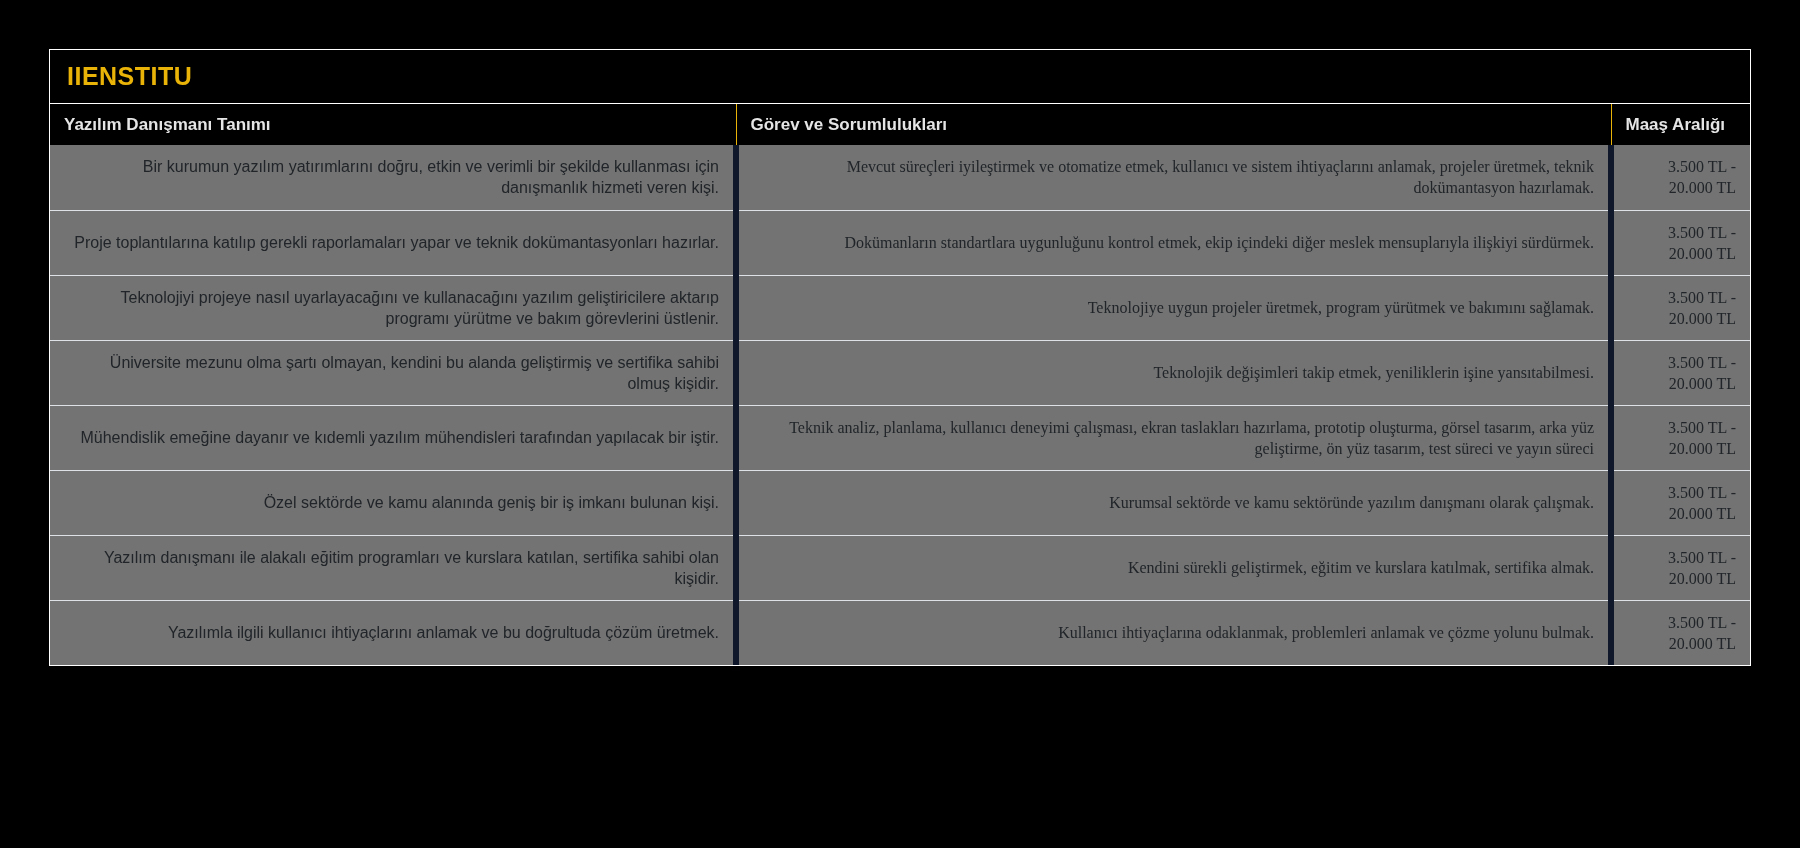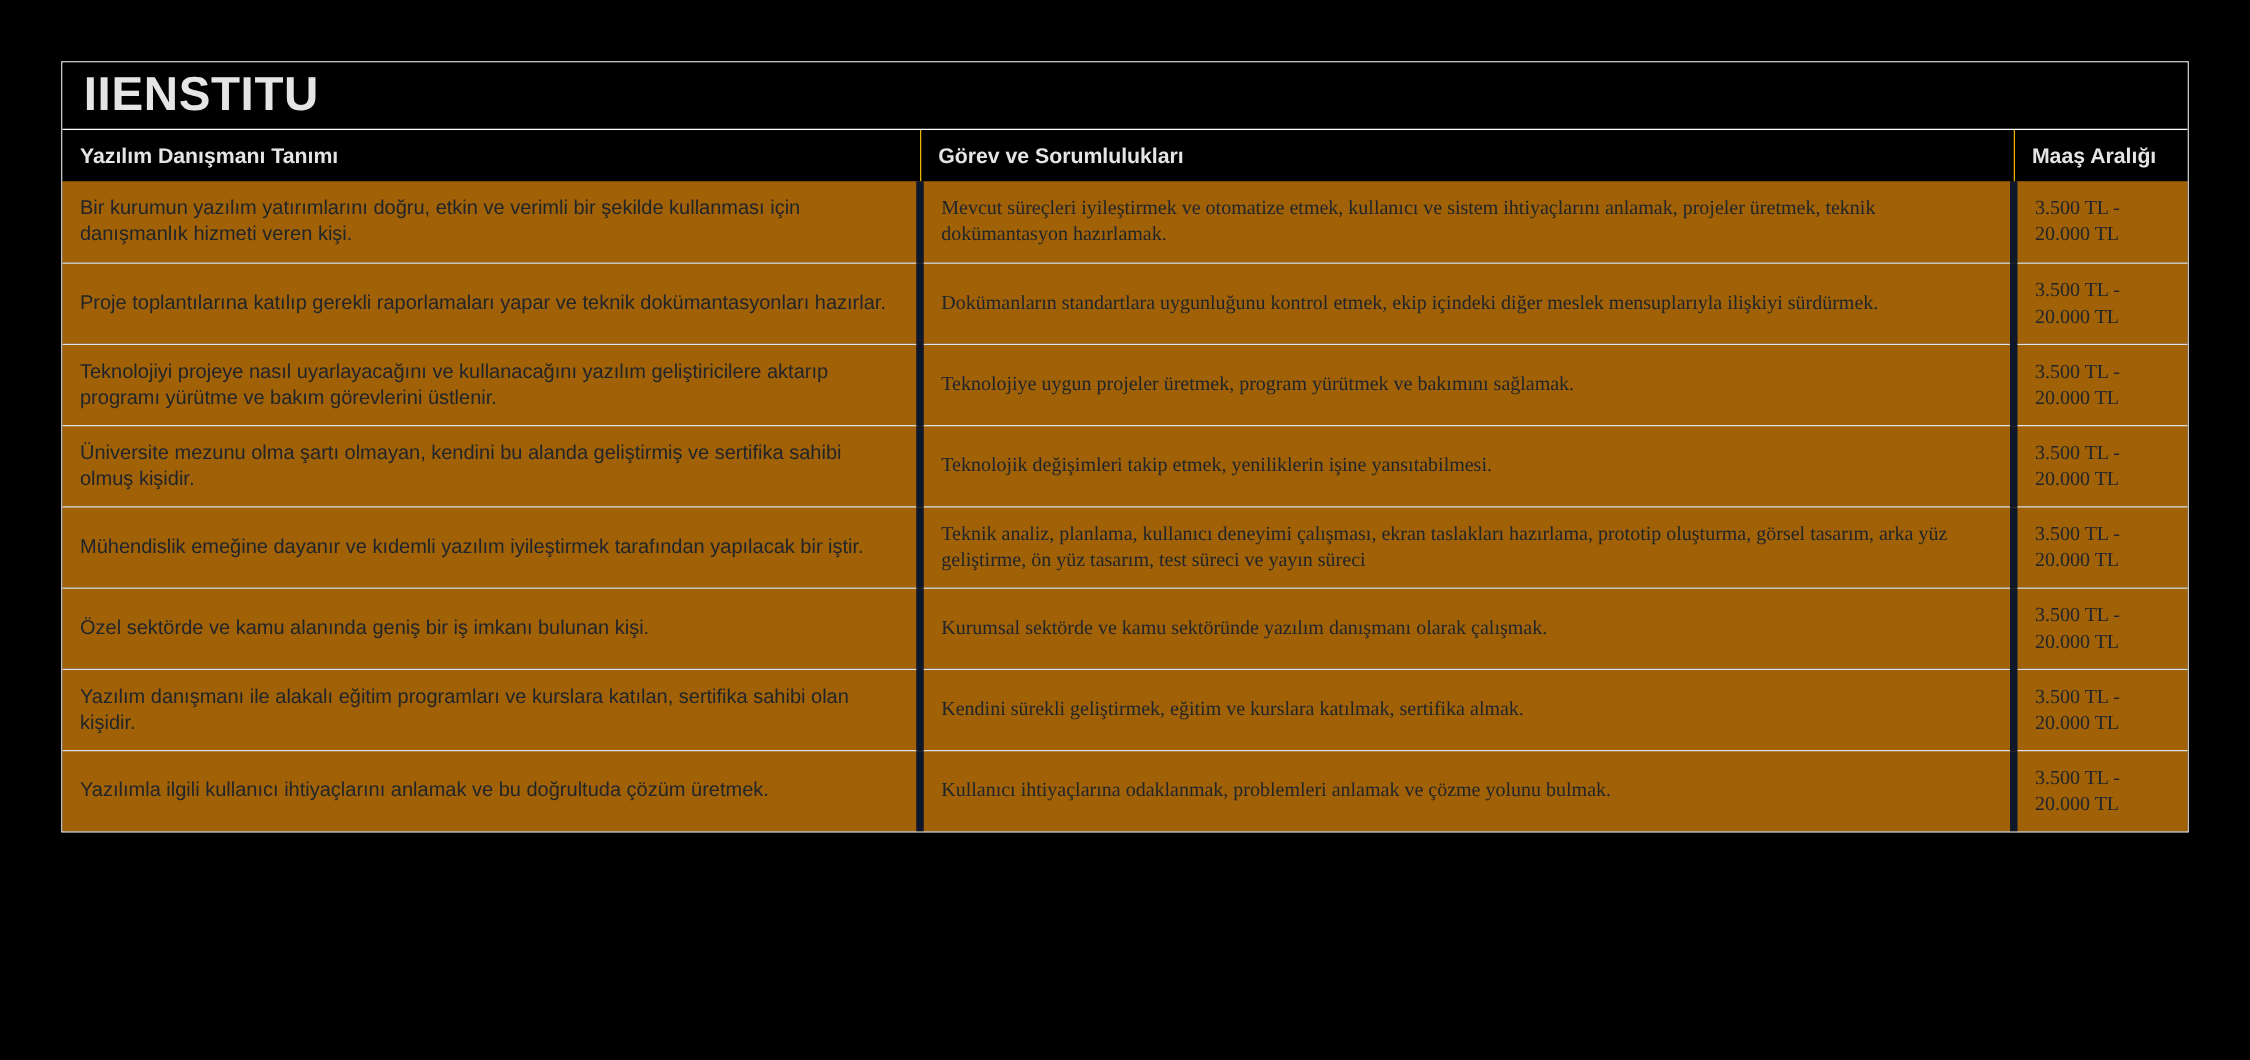--- a/index.html
+++ b/index.html
@@ -22,22 +22,22 @@
   }
   .brand-bar {
     height: 53px;
     display: flex;
     align-items: center;
     padding-left: 17px;
     border-bottom: 1px solid #ffffff;
     background: #000000;
   }
   .brand-title {
-    color: #e5e5e5;
-    font-size: 38px;
+    color: #eab308;
+    font-size: 25px;
     font-weight: 700;
     letter-spacing: 0.5px;
   }
   table.job-table {
     width: 100%;
     border-collapse: collapse;
     table-layout: fixed;
   }
   col.c-def   { width: 686px; }
   col.c-duty  { width: 875px; }
@@ -47,21 +47,22 @@
     color: #e5e5e5;
     text-align: left;
     font-size: 17px;
     font-weight: 700;
     padding: 9px 14px;
     height: 23px;
     vertical-align: middle;
   }
   thead th + th { border-left: 1px solid #eab308; }
   tbody {
-    background: #a16207;
+    background: #737373;
+    text-align: right;
   }
   tbody td {
     color: #212529;
     font-size: 16px;
     line-height: 21px;
     padding: 10px 14px;
     height: 65px;
     vertical-align: middle;
     box-sizing: border-box;
     word-wrap: break-word;
@@ -108,21 +109,21 @@
     <td>3.500 TL - 20.000 TL</td>
   </tr>
 
   <tr>
     <td>Üniversite mezunu olma şartı olmayan, kendini bu alanda geliştirmiş ve sertifika sahibi olmuş kişidir.</td>
     <td>Teknolojik değişimleri takip etmek, yeniliklerin işine yansıtabilmesi.</td>
     <td>3.500 TL - 20.000 TL</td>
   </tr>
 
   <tr>
-    <td>Mühendislik emeğine dayanır ve kıdemli yazılım iyileştirmek tarafından yapılacak bir iştir.</td>
+    <td>Mühendislik emeğine dayanır ve kıdemli yazılım mühendisleri tarafından yapılacak bir iştir.</td>
     <td>Teknik analiz, planlama, kullanıcı deneyimi çalışması, ekran taslakları hazırlama, prototip oluşturma, görsel tasarım, arka yüz geliştirme, ön yüz tasarım, test süreci ve yayın süreci</td>
     <td>3.500 TL - 20.000 TL</td>
   </tr>
 
 
   <tr>
     <td>Özel sektörde ve kamu alanında geniş bir iş imkanı bulunan kişi.</td>
     <td>Kurumsal sektörde ve kamu sektöründe yazılım danışmanı olarak çalışmak.</td>
     <td>3.500 TL - 20.000 TL</td>
   </tr>

